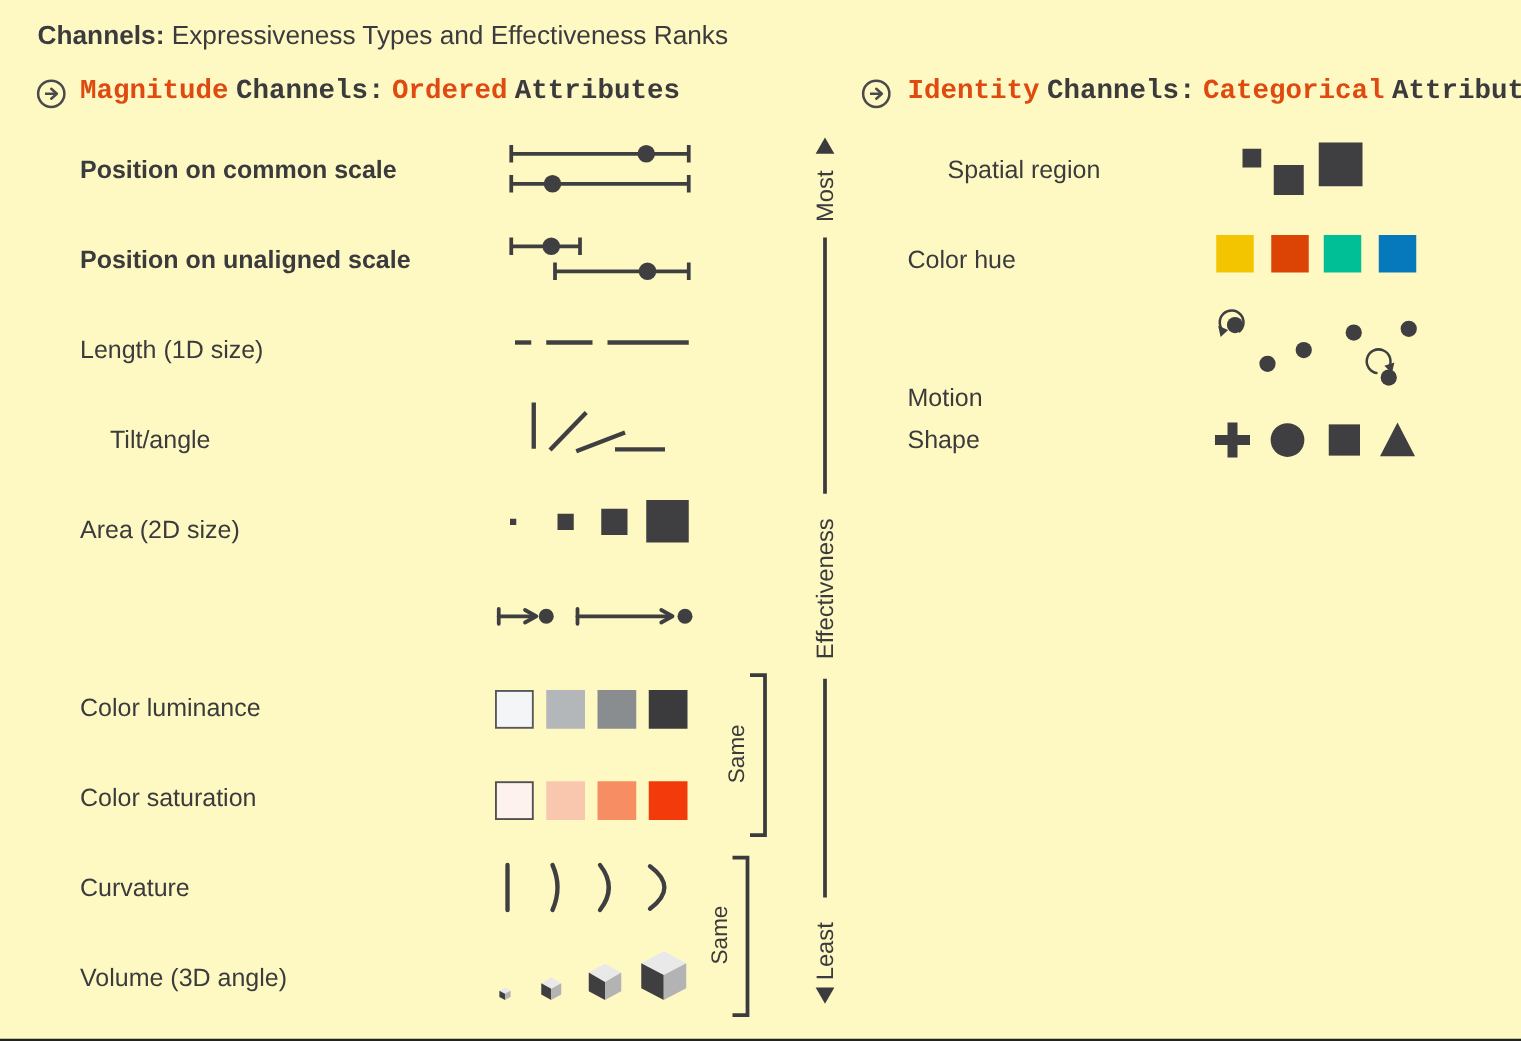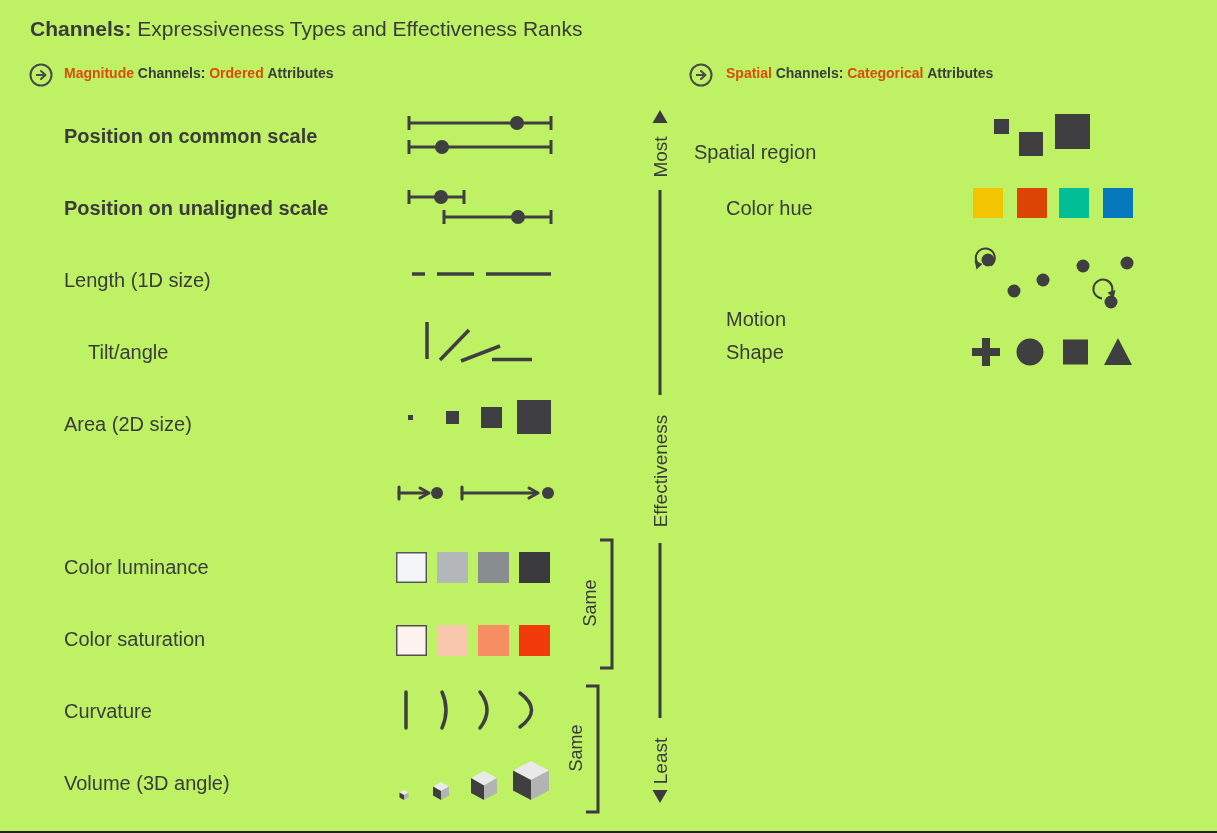--- a/index.html
+++ b/index.html
@@ -1,29 +1,29 @@
 <!DOCTYPE html>
 <html><head>
 <meta charset="utf-8">
 <style>
   html,body{margin:0;padding:0;background:#ffffff;}
   #figure{
     position:relative;
     width:1217px;height:833px;
-    background:#bef264;
+    background:#fef9c3;
     font-family:"Liberation Sans",sans-serif;
     color:#3b3b3d;
     box-sizing:border-box;
     border-bottom:2px solid #222222;
     overflow:hidden;
   }
   .abs{position:absolute;}
   .title{font-size:21px;line-height:26px;color:#3b3b3d;}
   .title b{font-weight:bold;}
-  .heading{font-size:14px;line-height:30px;font-weight:bold;white-space:nowrap;}
+  .heading{font-size:22px;line-height:30px;font-weight:bold;white-space:nowrap;font-family:Liberation Mono, monospace;}
   .heading span{margin-right:0.27em;}
   .accent{color:#de4a10;}
   .ink{color:#3b3b3d;}
   .label{font-size:20px;line-height:24px;color:#3b3b3d;white-space:nowrap;}
   .vtext{
     transform:translate(-50%,-50%) rotate(-90deg);
     transform-origin:center center;
     font-size:19px;color:#3b3b3d;white-space:nowrap;
   }
   svg{display:block;overflow:visible;}
@@ -49,21 +49,21 @@
   </div>
 
   <div class="abs" style="left:688px;top:62px;">
     <svg width="26" height="26" viewBox="0 0 26 26">
       <circle cx="13" cy="13" r="10.5" fill="none" stroke="#4a4a4c" stroke-width="2"></circle>
       <line x1="8" y1="13" x2="16" y2="13" stroke="#4a4a4c" stroke-width="2"></line>
       <path d="M 13,9 L 17.5,13 L 13,17" fill="none" stroke="#4a4a4c" stroke-width="2" stroke-linecap="round" stroke-linejoin="round"></path>
     </svg>
   </div>
   <div class="abs heading" style="left:726px;top:58px;">
-    <span class="accent">Spatial</span><span class="ink">Channels:</span><span class="accent">Categorical</span><span class="ink">Attributes</span>
+    <span class="accent">Identity</span><span class="ink">Channels:</span><span class="accent">Categorical</span><span class="ink">Attributes</span>
   </div>
 
   <div class="abs label" style="left:64px;top:124px;font-weight:bold;">Position on common scale</div>
   <div class="abs label" style="left:64px;top:196px;font-weight:bold;">Position on unaligned scale</div>
   <div class="abs label" style="left:64px;top:268px;">Length (1D size)</div>
   <div class="abs label" style="left:64px;top:340px;margin-left:24px;">Tilt/angle</div>
   <div class="abs label" style="left:64px;top:412px;">Area (2D size)</div>
   <div class="abs label" style="left:64px;top:555px;">Color luminance</div>
   <div class="abs label" style="left:64px;top:627px;">Color saturation</div>
   <div class="abs label" style="left:64px;top:699px;">Curvature</div>
@@ -213,21 +213,21 @@
   </div>
   <div class="abs vtext" style="left:590px;top:603px;font-size:18px;">Same</div>
 
   <div class="abs" style="left:584px;top:684px;">
     <svg width="20" height="130" viewBox="0 0 20 130">
       <path d="M 2,2 H 14 V 128 H 2" fill="none" stroke="#3b3b3d" stroke-width="3"></path>
     </svg>
   </div>
   <div class="abs vtext" style="left:576px;top:748px;font-size:18px;">Same</div>
 
-  <div class="abs label" style="left:694px;top:124px;margin-top:16px;">Spatial region</div>
+  <div class="abs label" style="left:758px;top:124px;">Spatial region</div>
   <div class="abs label" style="left:726px;top:196px;">Color hue</div>
   <div class="abs label" style="left:726px;top:268px;margin-top:39px;">Motion</div>
   <div class="abs label" style="left:726px;top:340px;">Shape</div>
 
   <div class="abs" style="left:985px;top:108px;">
     <svg width="120" height="52" viewBox="0 0 120 52">
       <rect x="9" y="11" width="15" height="15" fill="#3f3f41"></rect>
       <rect x="34" y="24" width="24" height="24" fill="#3f3f41"></rect>
       <rect x="70" y="6" width="35" height="35" fill="#3f3f41"></rect>
     </svg>

